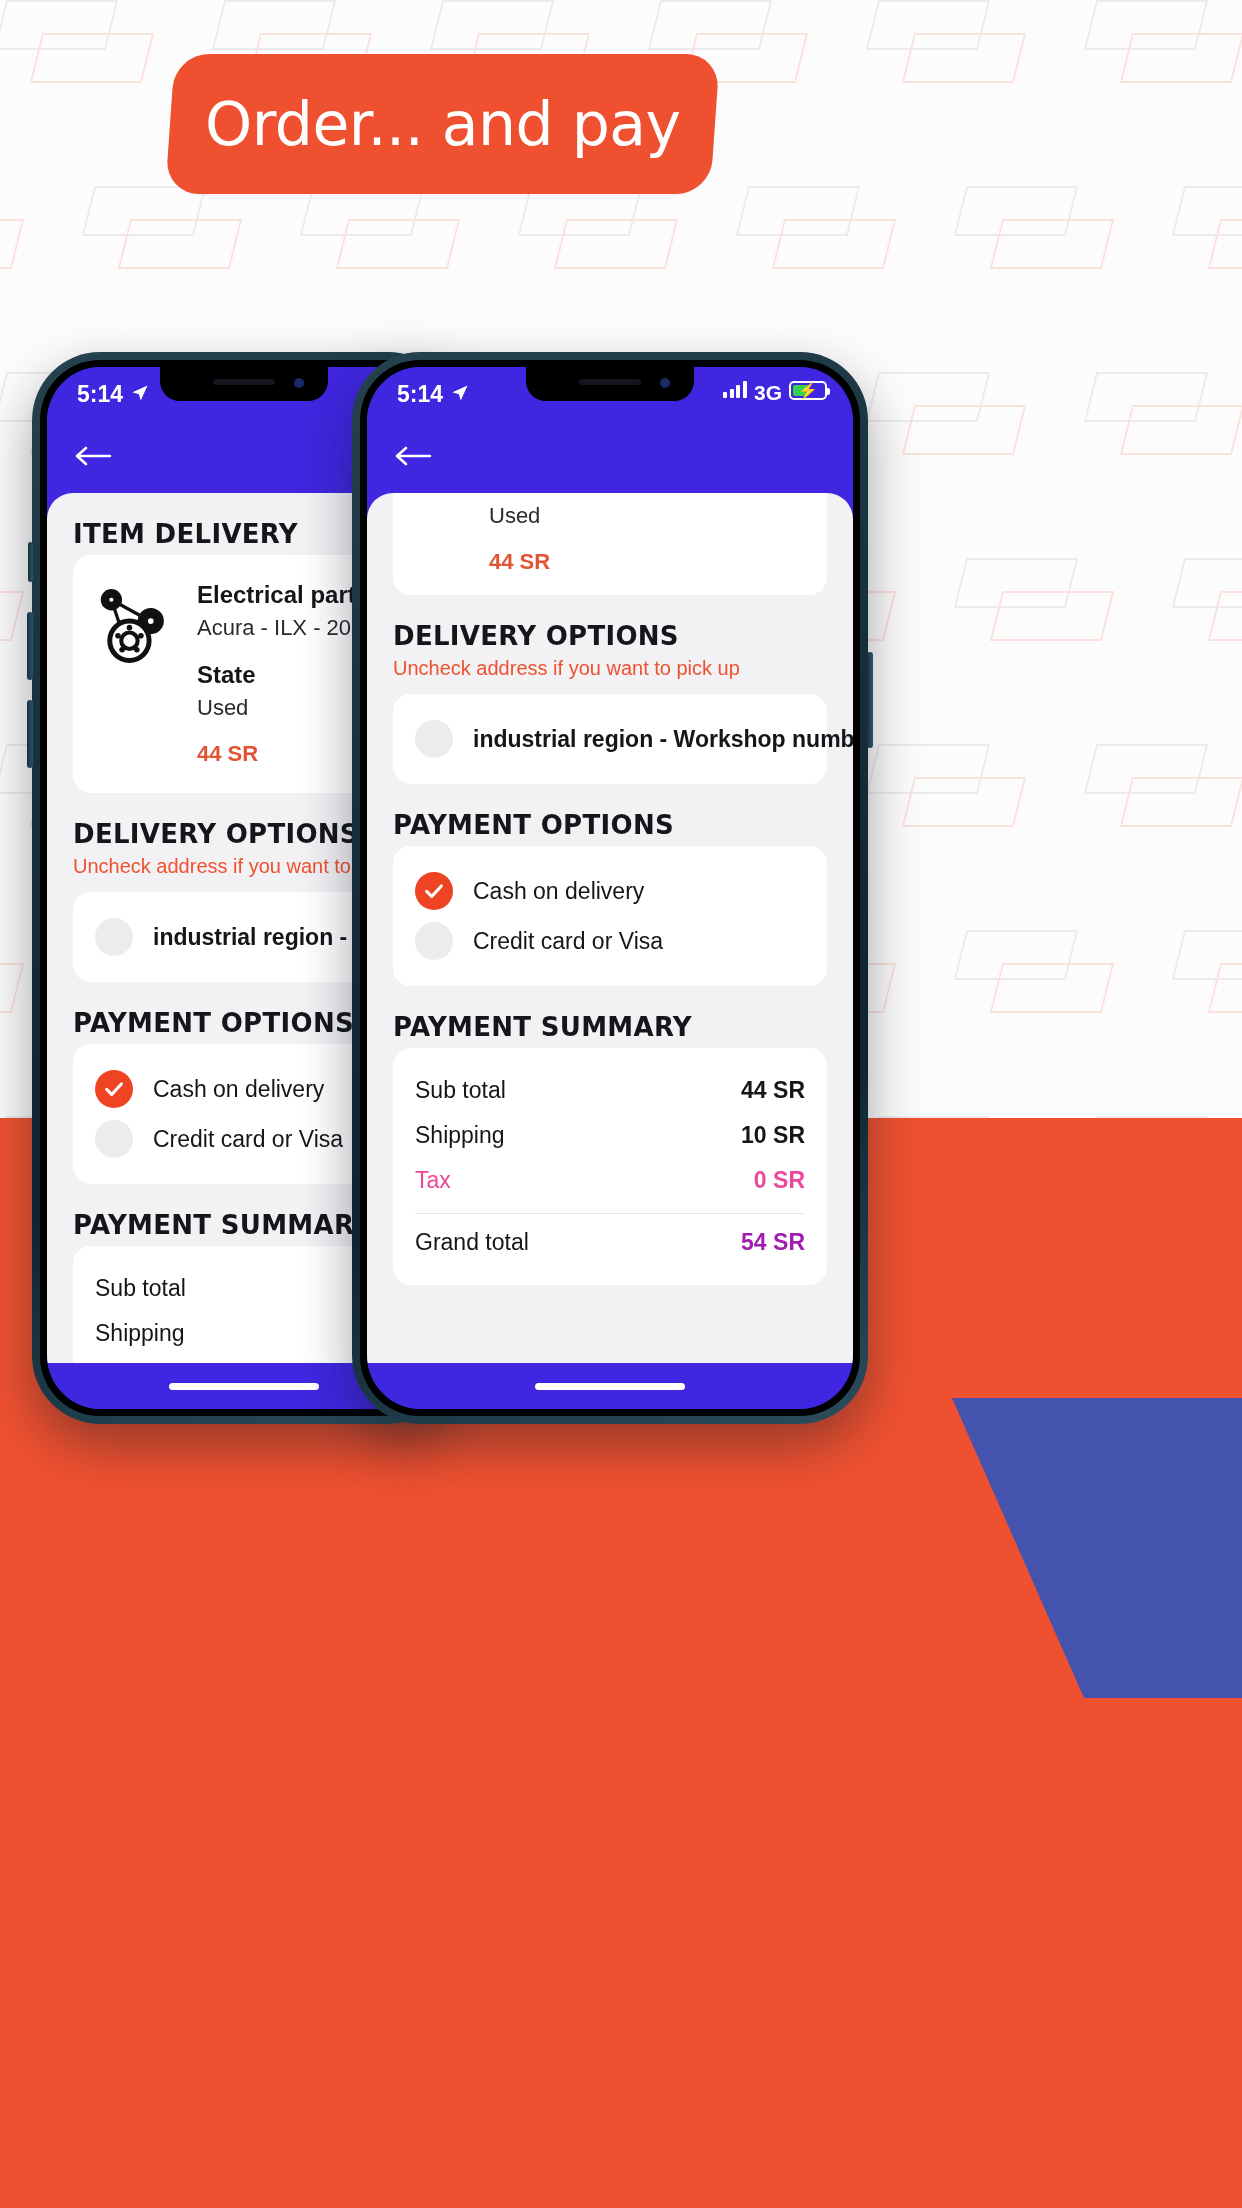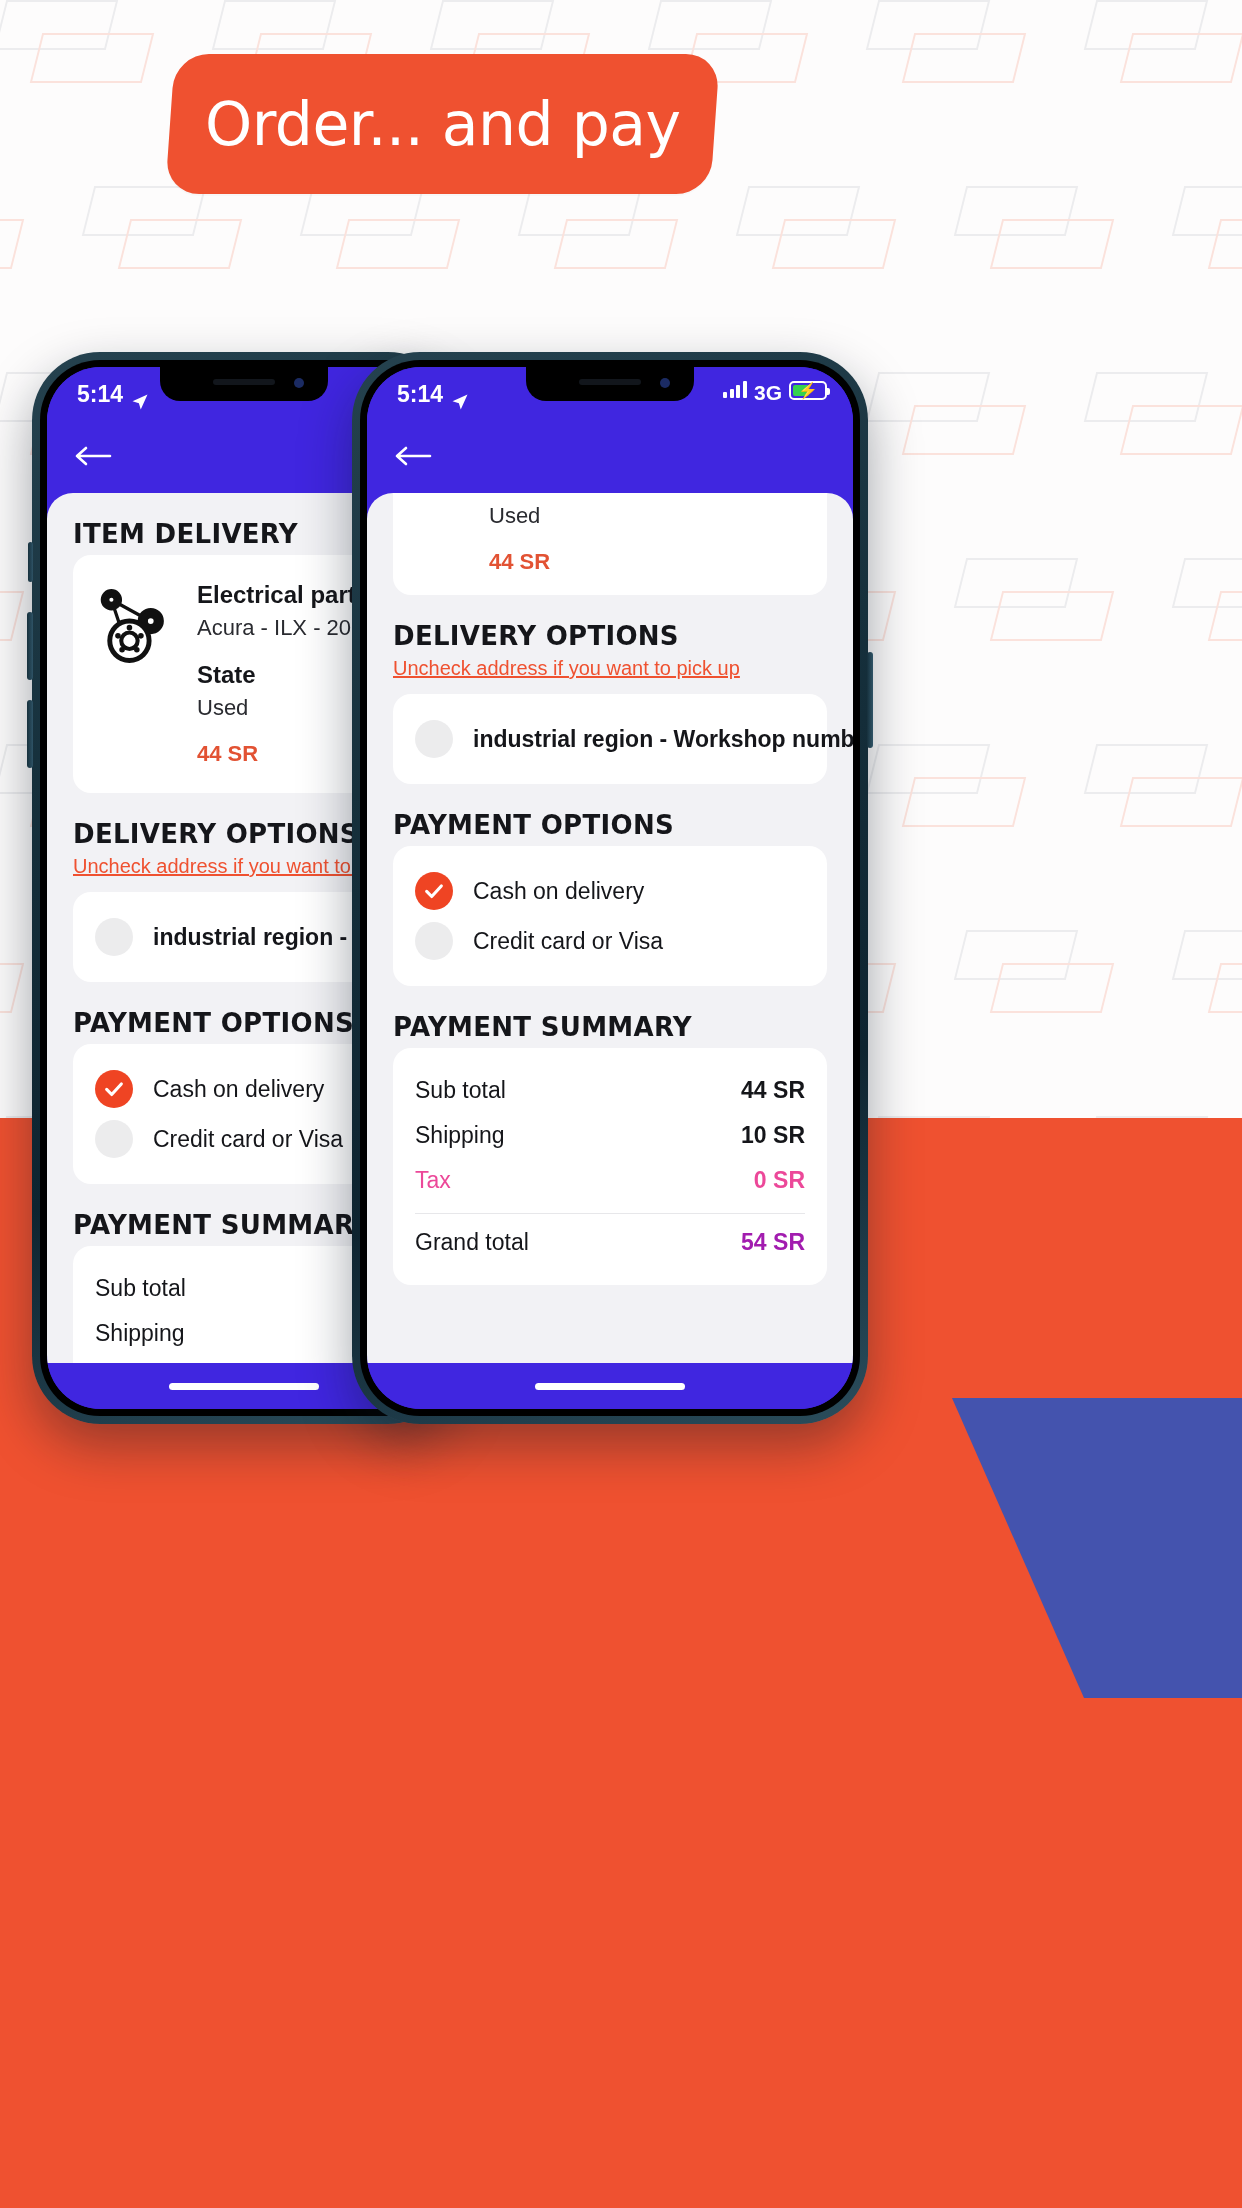--- a/index.html
+++ b/index.html
@@ -59,21 +59,21 @@
 
   
   .side-btn{position:absolute;background:linear-gradient(90deg,#16303c,#2f5366);border-radius:3px;}
 
   
   .statusbar{
     position:relative;height:52px;flex:0 0 52px;background:#4026e0;color:#fff;
     display:flex;align-items:flex-start;justify-content:space-between;
     padding:14px 26px 0 30px;box-sizing:border-box;font-size:23px;font-weight:700;
   }
-  .st-left{display:flex;align-items:flex-end;gap:8px;}
+  .st-left{display:flex;align-items:flex-start;gap:8px;}
   .loc-arrow{display:inline-block;width:18px;height:18px;}
   .notch{
     position:absolute;left:50%;transform:translateX(-50%);top:0;
     width:168px;height:34px;background:#000;border-radius:0 0 20px 20px;z-index:3;
   }
   .notch .speaker{position:absolute;left:50%;transform:translateX(-50%);top:12px;width:62px;height:6px;background:#12161c;border-radius:4px;}
   .notch .cam{position:absolute;right:24px;top:11px;width:10px;height:10px;border-radius:50%;background:#1b2b63;}
   .st-right{display:flex;gap:7px;}
   .bars{display:flex;align-items:flex-end;gap:2.5px;height:17px;}
   .bars i{display:block;width:4px;background:#fff;border-radius:1px;}
@@ -94,21 +94,21 @@
     flex:1;background:#f2f2f5;border-radius:26px 26px 0 0;
     overflow:hidden;position:relative;
   }
   .sheet-scroll{position:absolute;left:0;right:0;top:0;padding:0 26px;box-sizing:border-box;width:100%;}
 
   .section-title{
     font-family:"DejaVu Sans",sans-serif;
     font-size:26px;font-weight:700;color:#15161a;letter-spacing:.3px;
     margin:26px 0 6px;white-space:nowrap;
   }
-  .section-note{font-size:20px;color:#ef5130;margin:0 0 14px;white-space:nowrap;text-decoration:underline;}
+  .section-note{font-size:20px;color:#ef5130;margin:0 0 14px;white-space:nowrap;}
 
   .card{background:#fff;border-radius:18px;padding:20px 22px;box-sizing:border-box;}
 
   
   .item-card{display:flex;gap:20px;align-items:flex-start;padding:26px 22px;}
   .part-icon{flex:0 0 82px;height:82px;margin-top:4px;}
   .item-info{flex:1;min-width:0;}
   .item-title{font-size:24px;font-weight:700;color:#15161a;margin-bottom:6px;white-space:nowrap;}
   .item-sub{font-size:22px;color:#2a2b30;margin-bottom:20px;white-space:nowrap;}
   .item-label{font-size:24px;font-weight:700;color:#15161a;margin-bottom:6px;}

